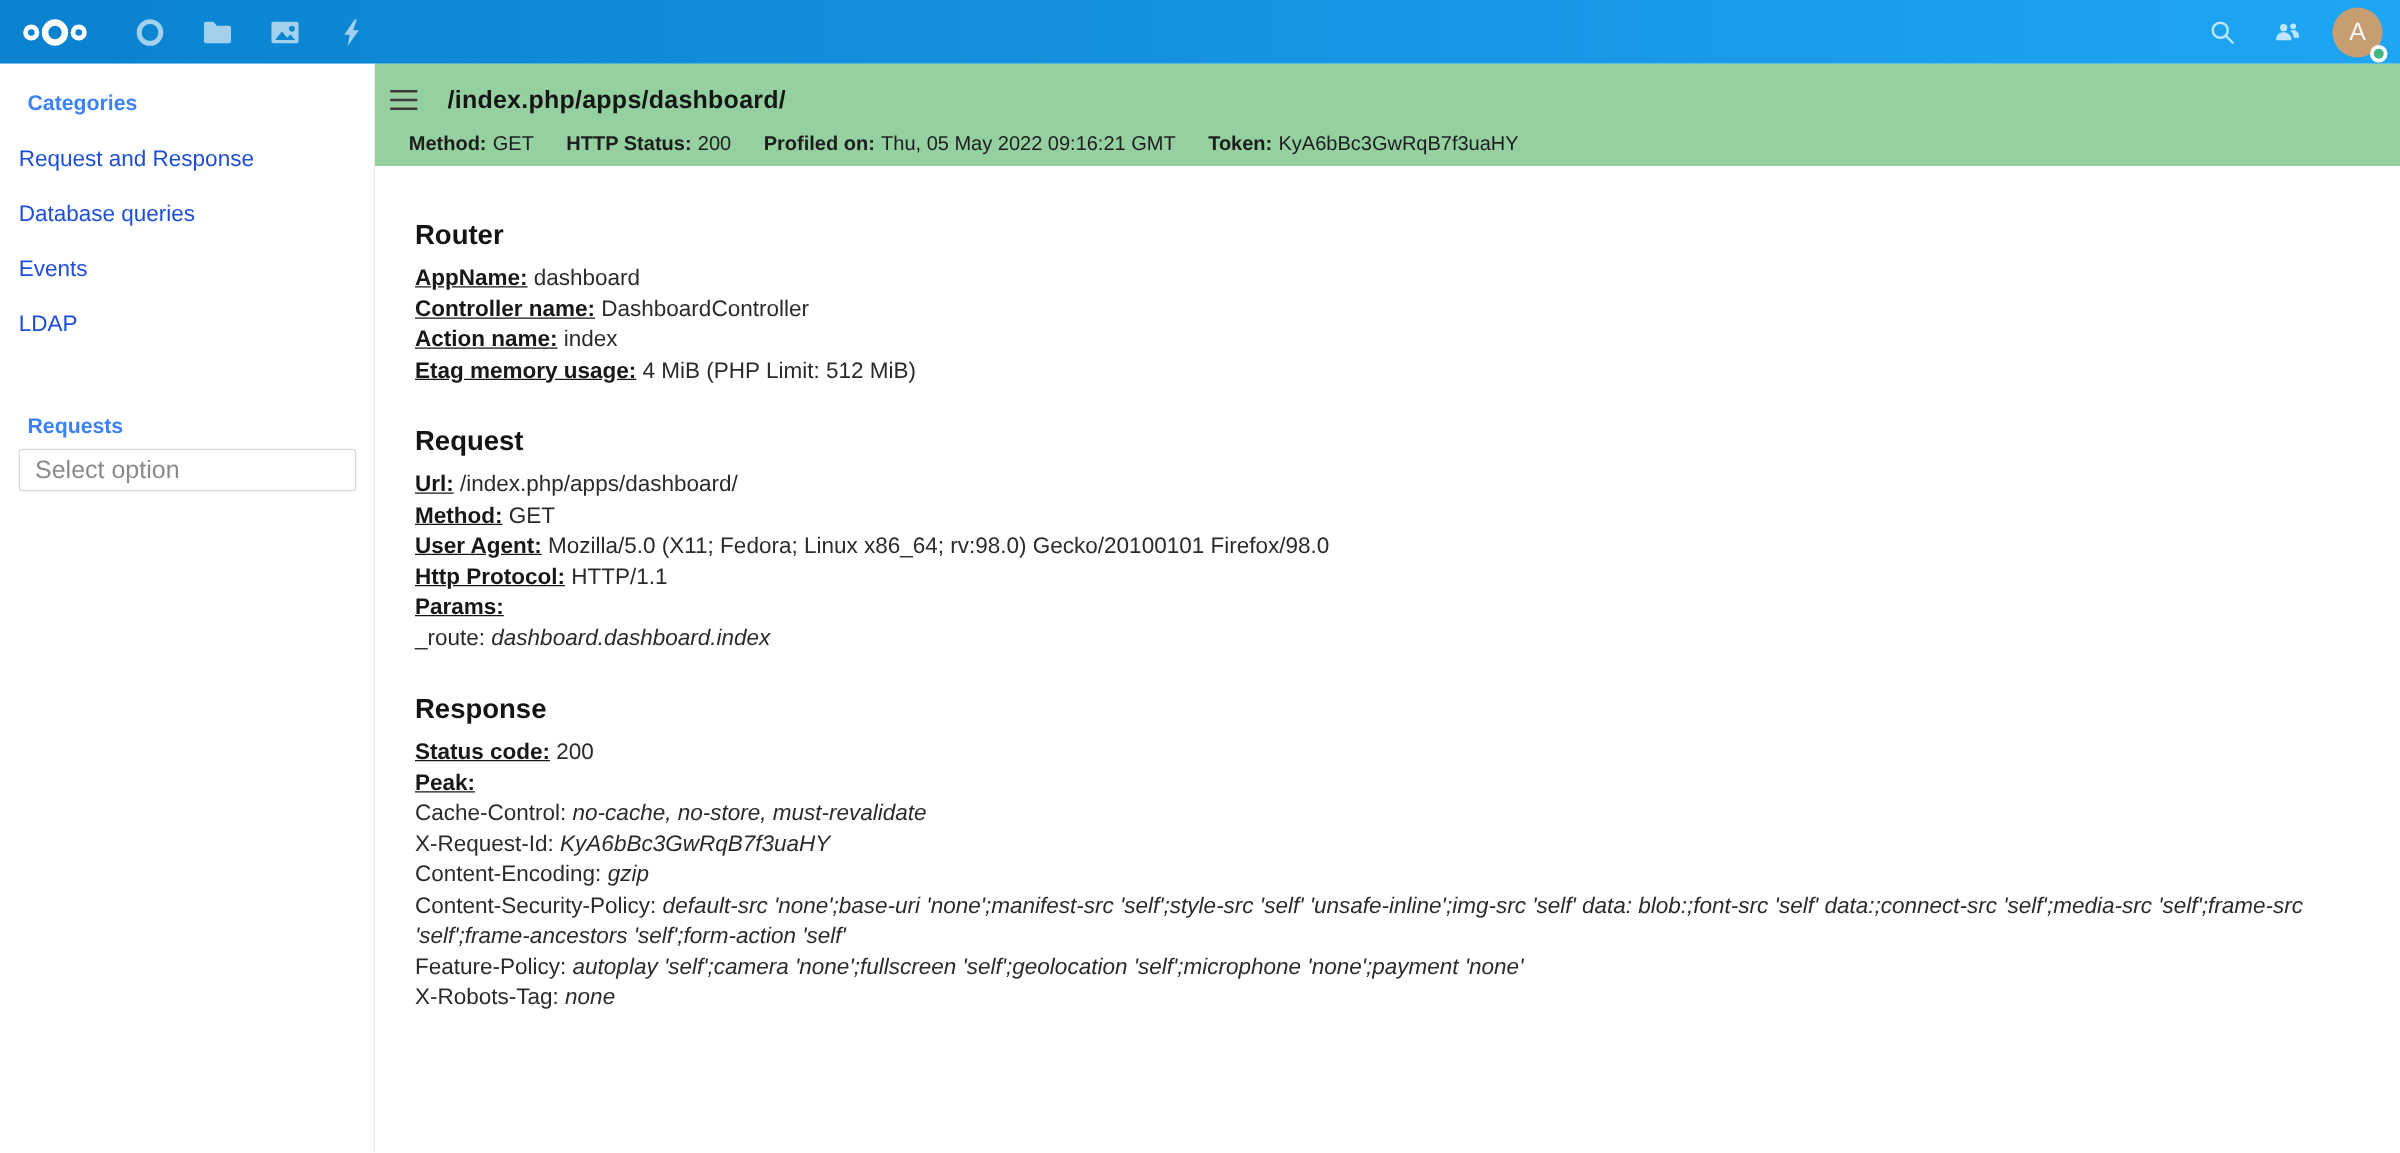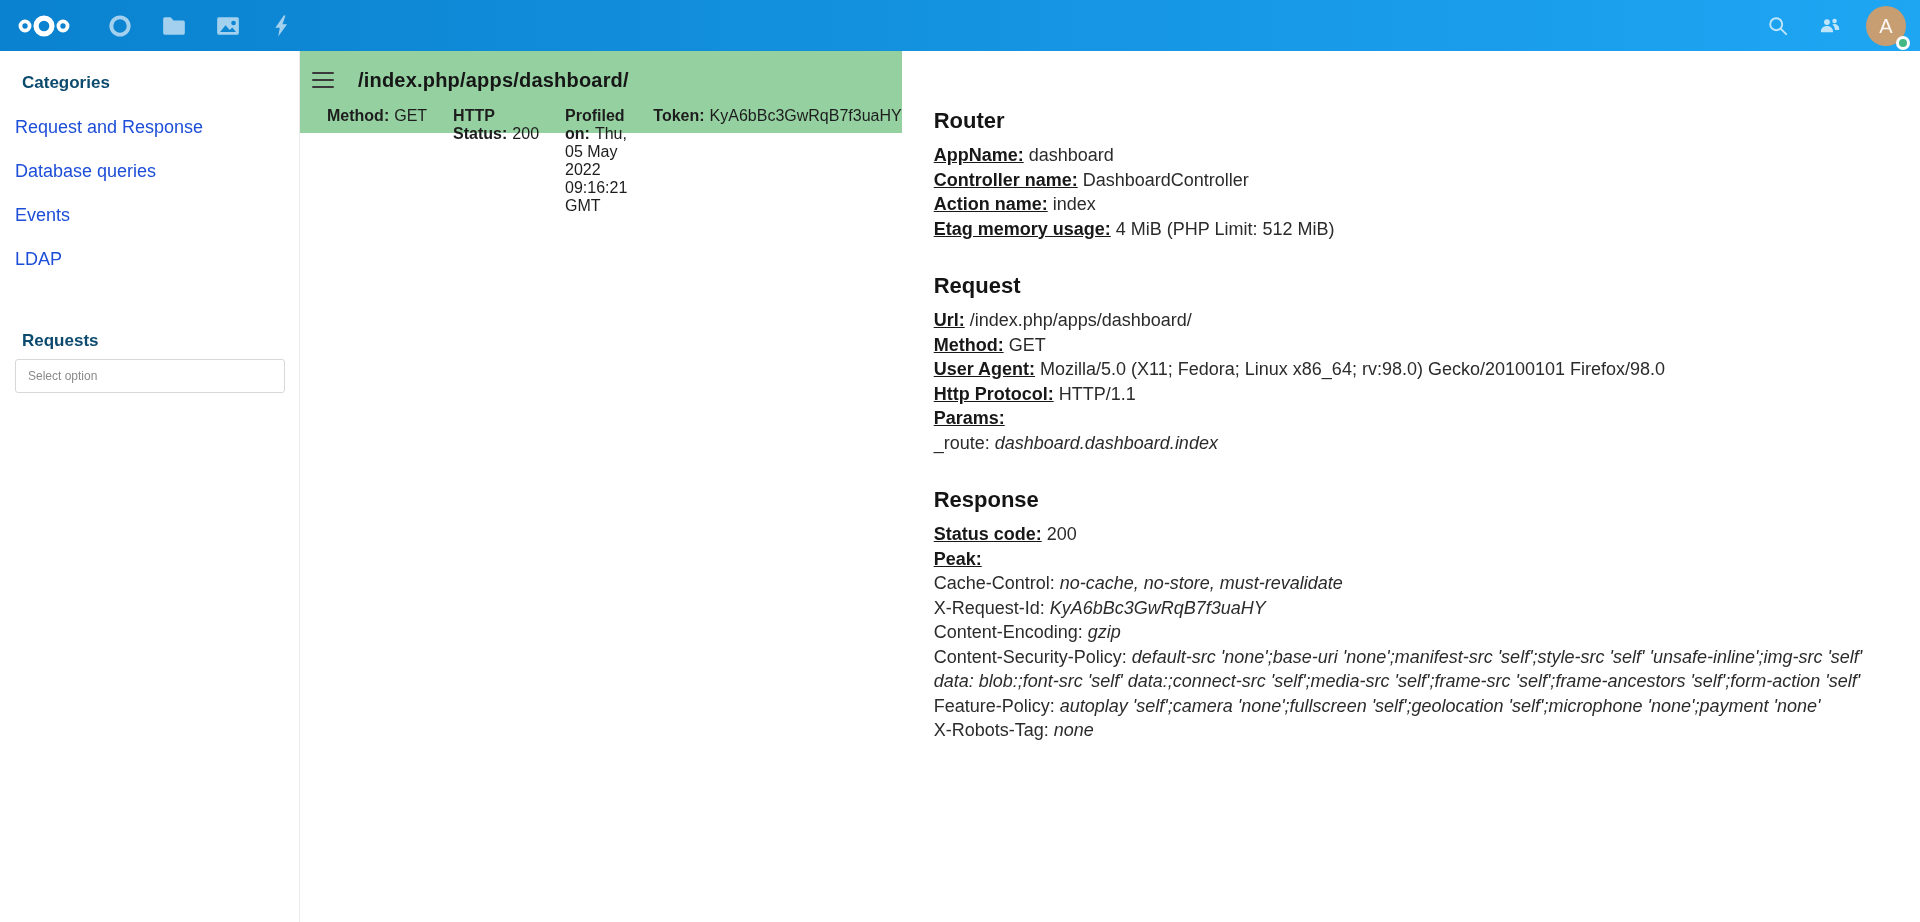--- a/index.html
+++ b/index.html
@@ -47,56 +47,56 @@
 
   
   .layout { flex: 1; display: flex; min-height: 0; }
 
   
   .sidebar {
     width: 300px; flex: 0 0 300px; background: #ffffff;
     border-right: 1px solid #eceaea; padding-top: 22px;
   }
   .caption {
-    color: #0c4a6e; font-weight: 700; font-size: 17px;
+    color: #3b82f6; font-weight: 700; font-size: 17px;
     padding-left: 22px; margin-bottom: 12px;
   }
   .nav-item {
     height: 44px; line-height: 44px; padding-left: 15px;
     font-size: 18px; color: #1d4ed8; cursor: pointer; white-space: nowrap;
   }
   .caption.requests { margin-top: 50px; margin-bottom: 8px; }
   .select {
     display: block; width: 270px; height: 34px; margin: 6px 15px 0 15px;
     border: 1px solid #d8d8d8; border-radius: 3px; background: #fff;
-    font-family: inherit; font-size: 12px; color: #3f3f3f; padding: 0 12px;
+    font-family: inherit; font-size: 20px; color: #3f3f3f; padding: 0 12px;
   }
   .select::placeholder { color: #8a8a8a; opacity: 1; }
 
   
-  .content-col { flex: 1; display: flex; flex-direction: row; min-width: 0; }
+  .content-col { flex: 1; display: flex; flex-direction: column; min-width: 0; }
   .profiler-header {
     height: 82px; flex: 0 0 82px; background: #95d0a1;
     padding: 12px 0 0 12px;
   }
   .title-row { display: flex; align-items: center; gap: 22px; height: 34px; }
   .hamburger {
     width: 24px; height: 20px; background: none; border: none; cursor: pointer;
     display: flex; flex-direction: column; justify-content: space-between; padding: 2px 0;
   }
   .hamburger span { display: block; height: 2px; width: 22px; background: #3a3a3a; border-radius: 1px; }
   .page-title { font-size: 20px; font-weight: 700; color: #161616; letter-spacing: 0.2px; }
   .meta-row { margin: 10px 0 0 15px; display: flex; gap: 26px; font-size: 16px; color: #1d1d1d; }
   .meta-label { font-weight: 700; }
   .meta-value { margin-left: 5px; }
 
   
   .main-content {
     flex: 1; overflow: hidden; background: #ffffff;
-    padding: 57px 45px 0 32px;
+    padding: 42px 45px 0 32px;
   }
   section { margin-bottom: 32px; }
   section h2 { font-size: 22px; font-weight: 700; color: #141414; margin-bottom: 9px; }
   .kv { font-size: 18px; line-height: 24.5px; color: #2b2b2b; }
   .kv-label.bold { font-weight: 700; color: #181818; text-decoration: underline; }
   .kv-value.italic { font-style: italic; }
 </style>
 </head>
 <body>
 

